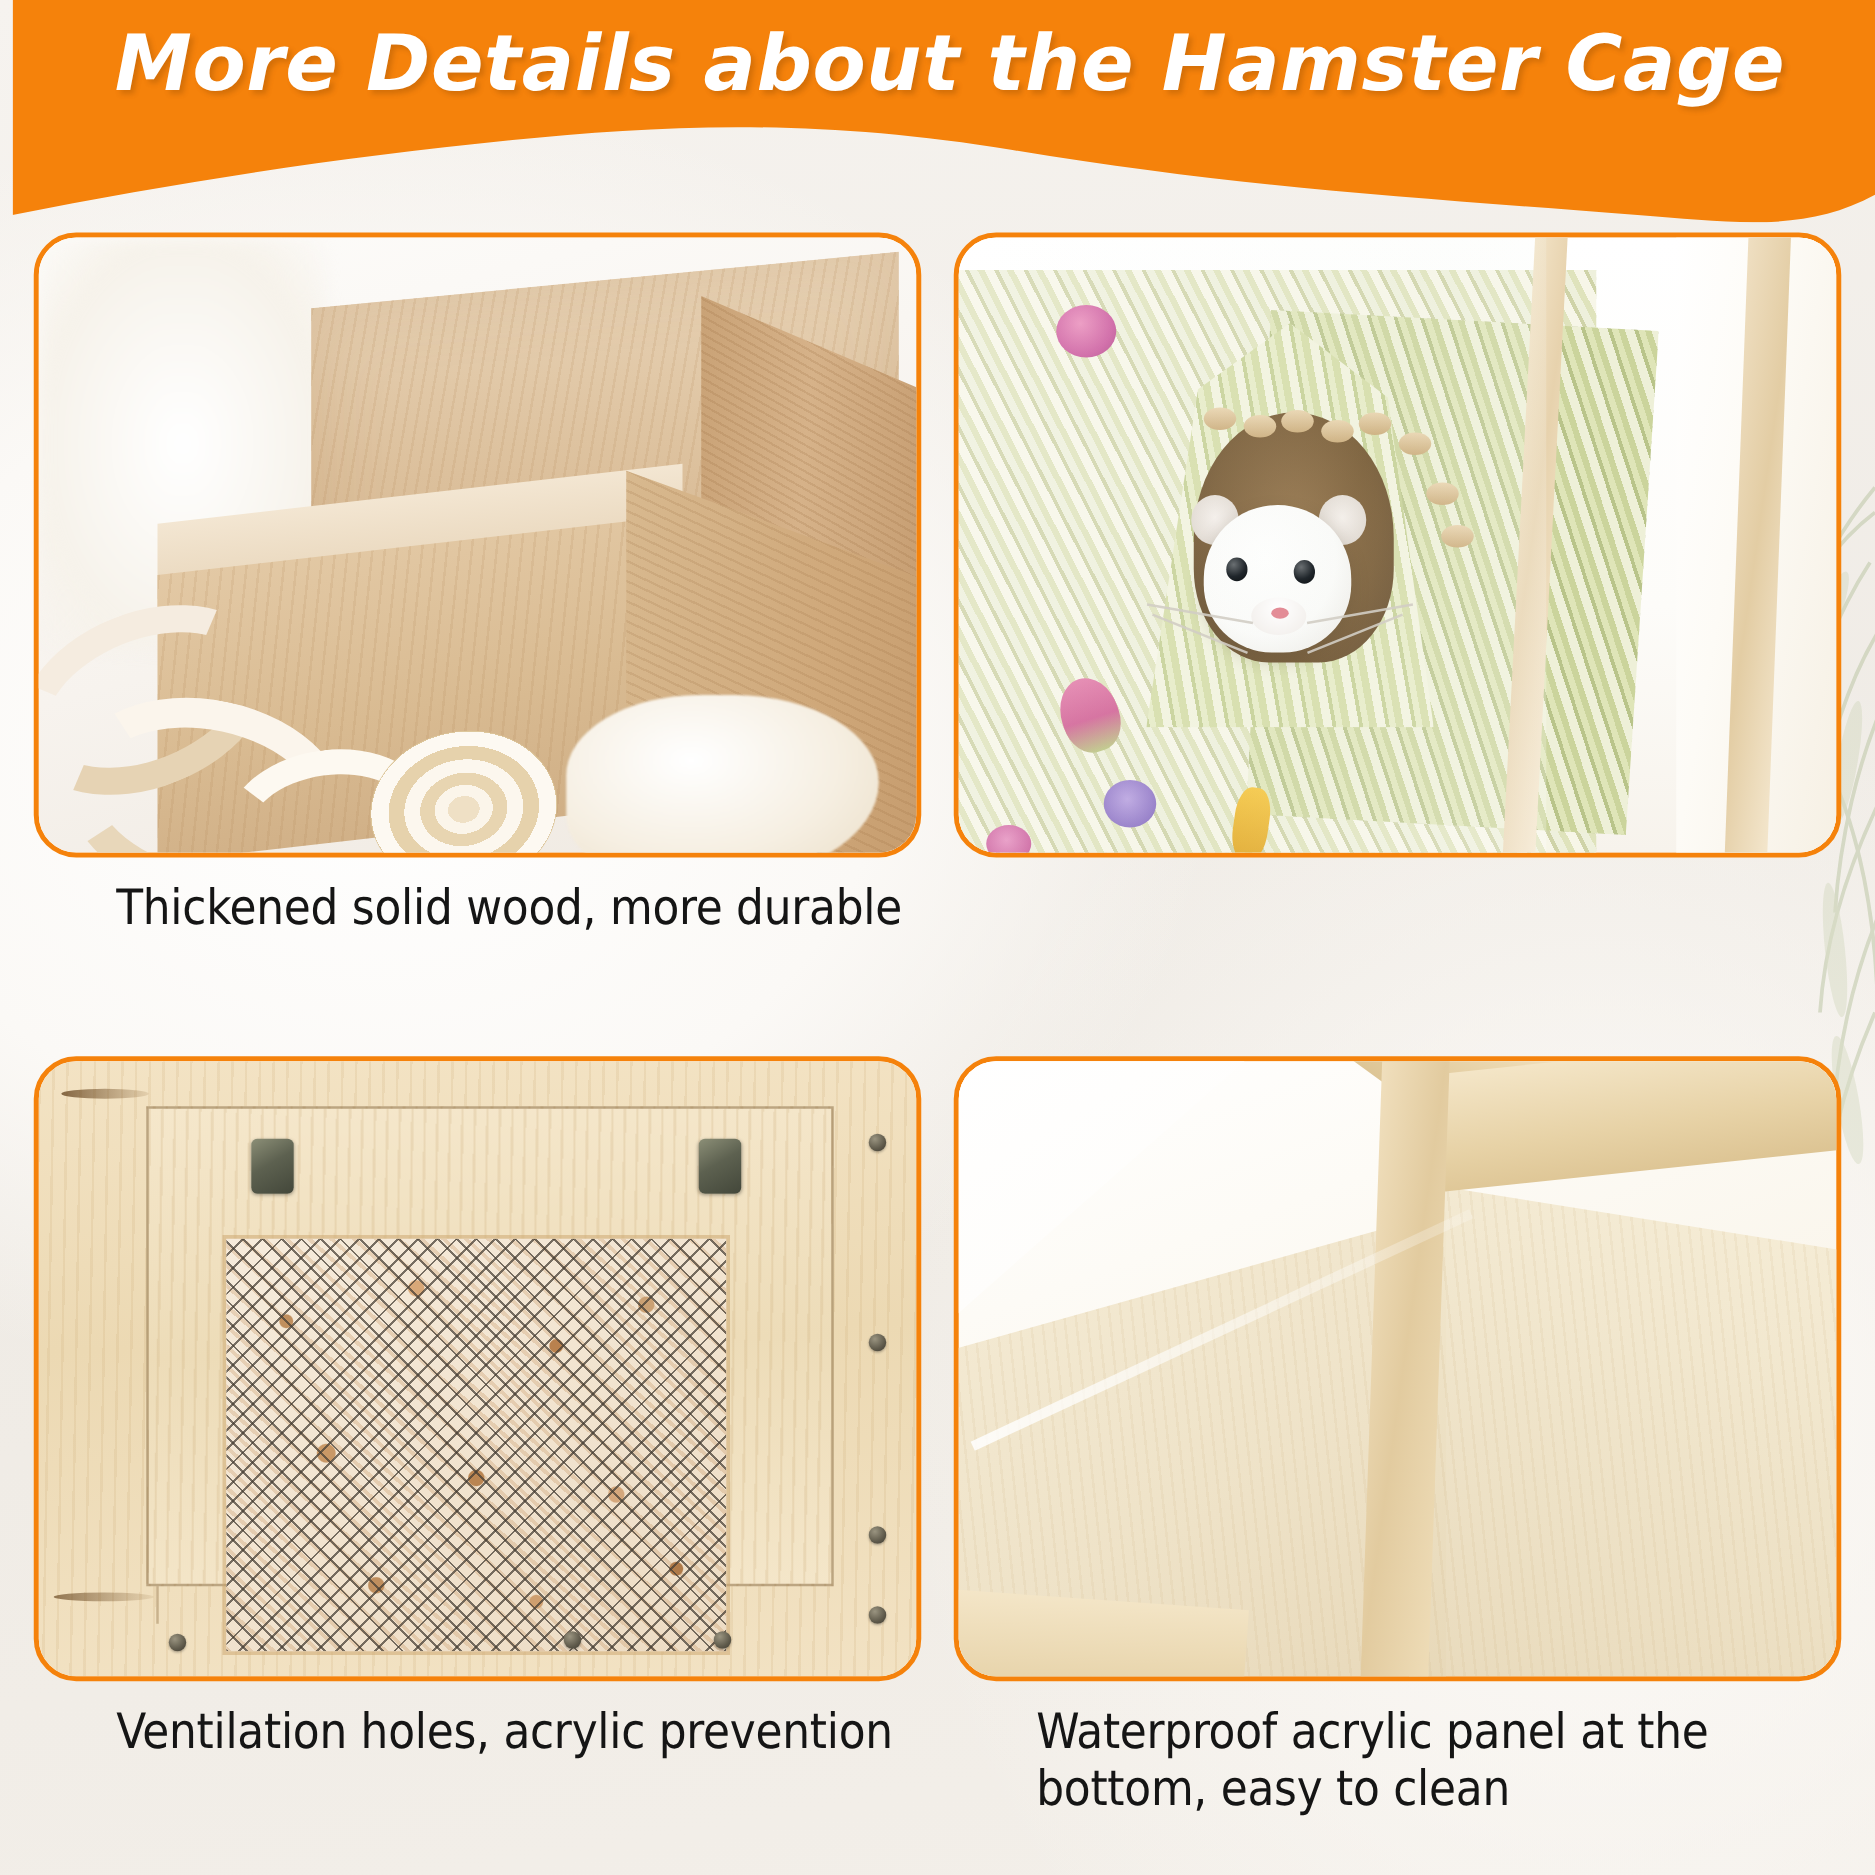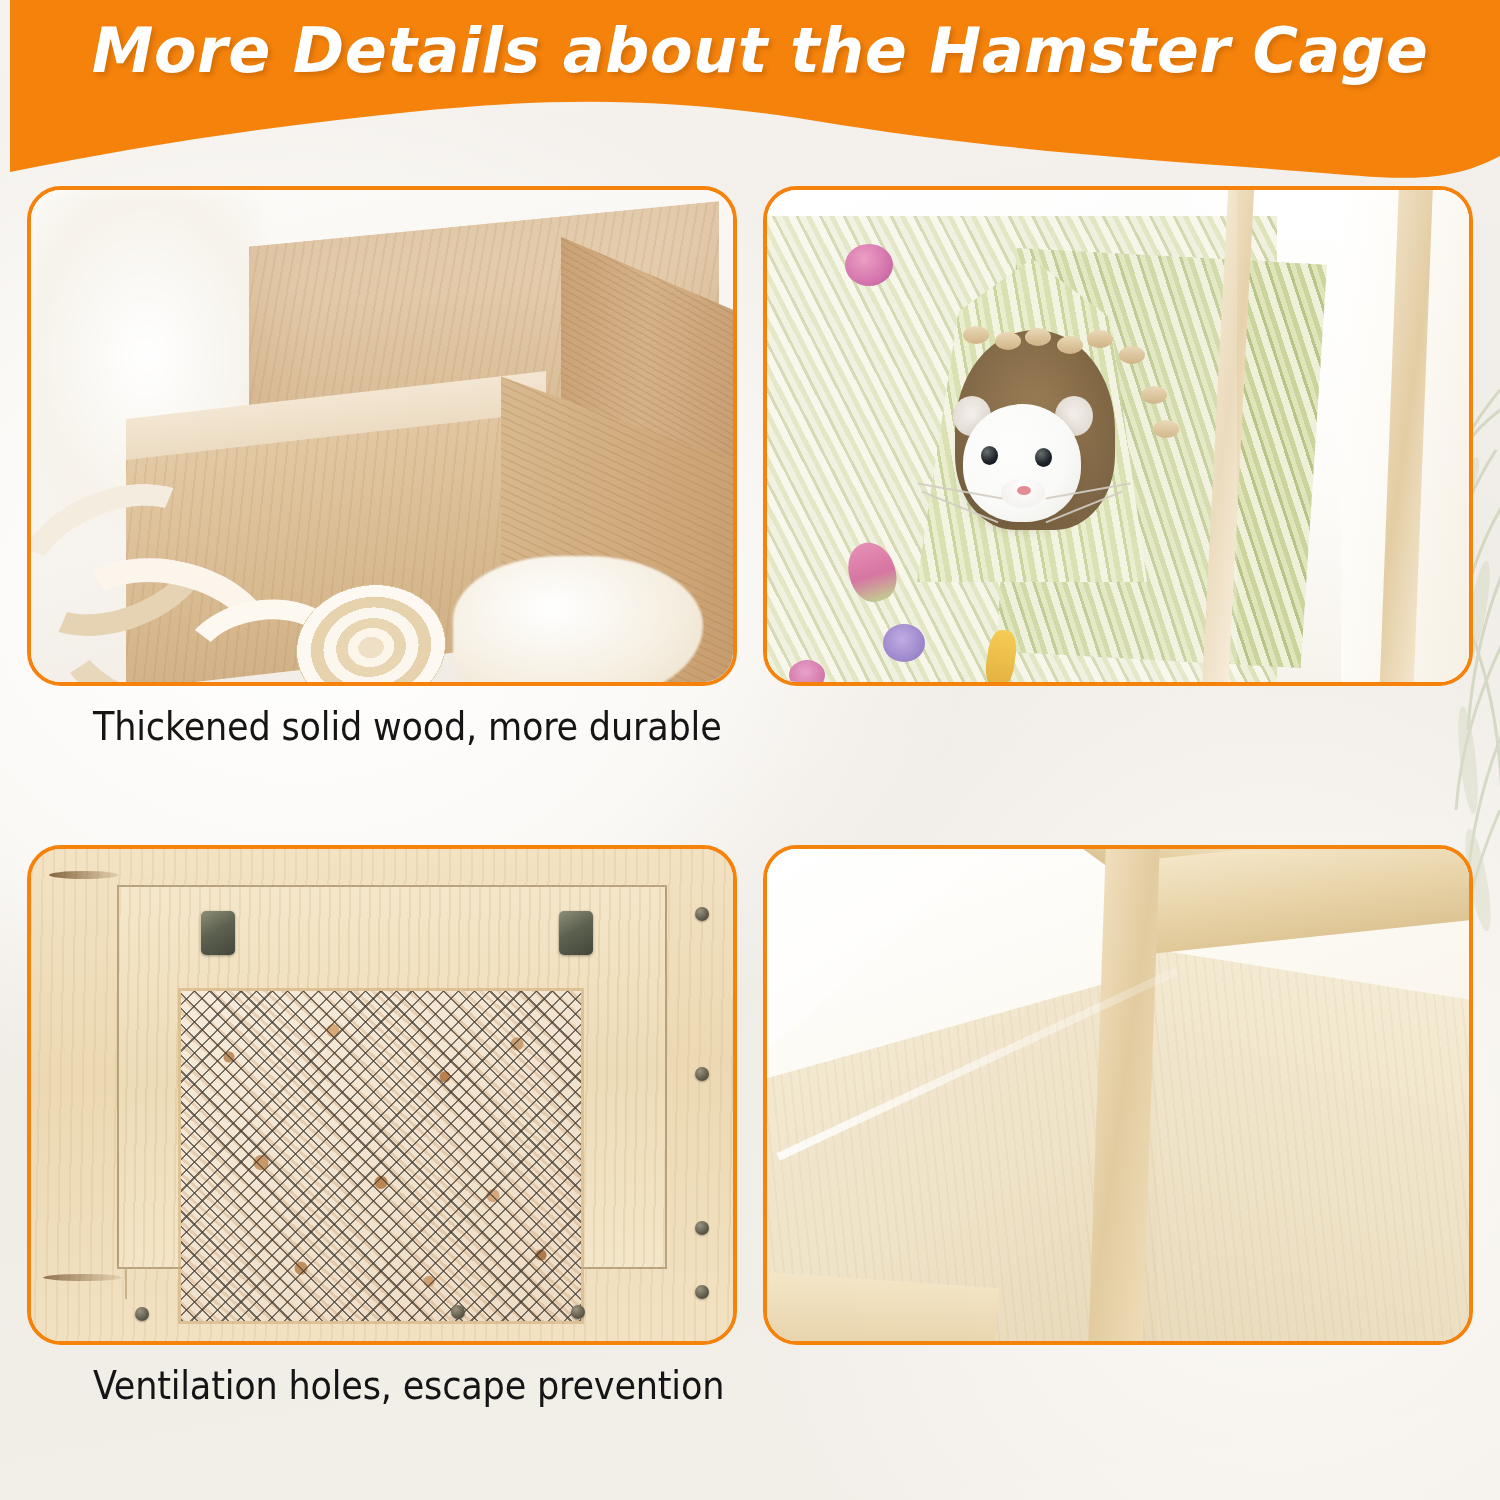--- a/index.html
+++ b/index.html
@@ -458,35 +458,36 @@
 
         <div class="screw sv1"></div>
         <div class="screw sv2"></div>
         <div class="screw sv3"></div>
         <div class="screw sv4"></div>
         <div class="screw sh1"></div>
         <div class="screw sh2"></div>
         <div class="screw sh3"></div>
       </div>
     </div>
-    <div class="caption">Ventilation holes, escape prevention</div>
+    <div class="caption">Ventilation holes, acrylic prevention</div>
   </div>
 
   <div class="cell">
     <div class="photo">
       <div class="scene p4">
         <div class="whiteL"></div>
         <div class="acrylicL">
             <div class="grain"></div>
           </div>
         <div class="acrylicR">
             <div class="grain"></div>
           </div>
         <div class="railTop"></div>
         <div class="railTopR"></div>
         <div class="postV"></div>
         <div class="edgeHi"></div>
         <div class="baseBar"></div>
       </div>
     </div>
+    <div class="caption">Waterproof acrylic panel at the bottom, easy to clean</div>
   </div>
 
 </div>
 
 </body></html>

